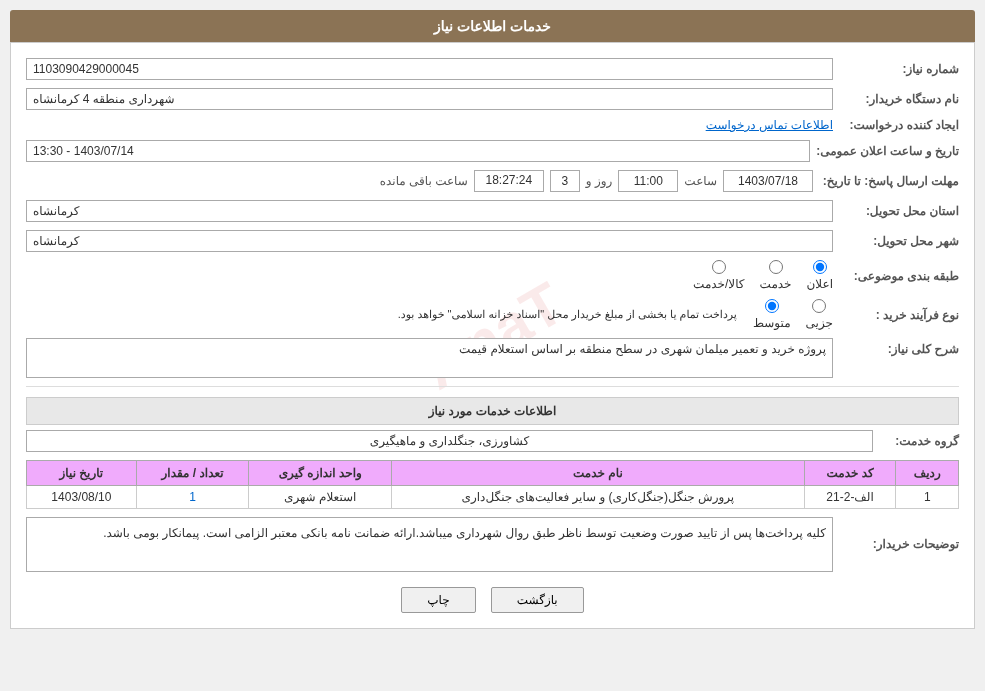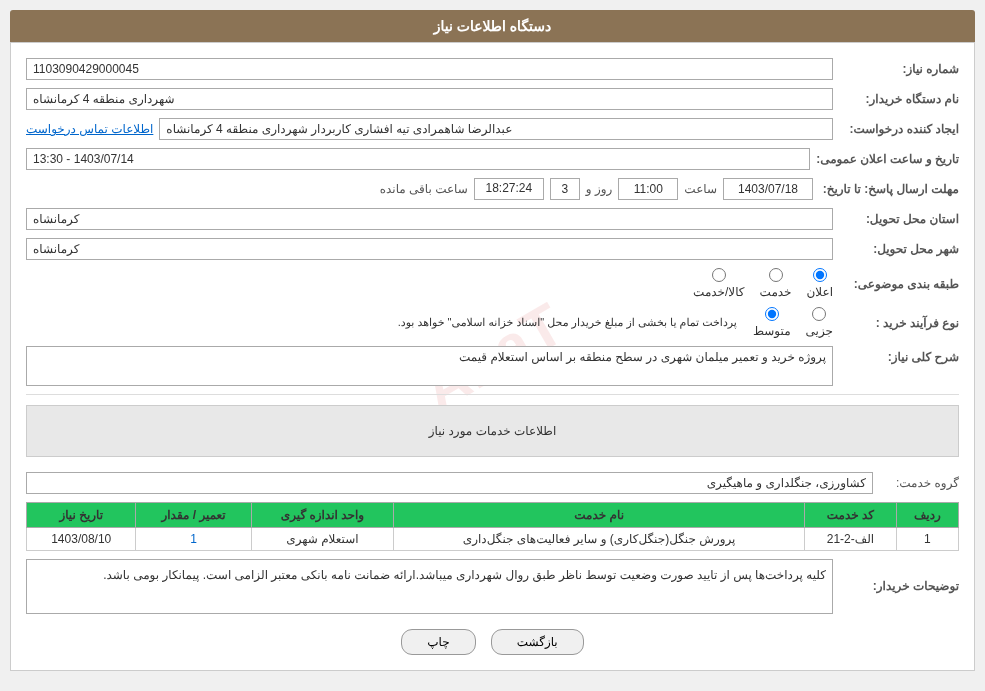--- a/index.html
+++ b/index.html
@@ -87,55 +87,55 @@
       gap: 3px;
       flex-direction: column;
     }
     .radio-input {
       width: 14px;
       height: 14px;
     }
     .section-header {
       background: #e8e8e8;
       border: 1px solid #ccc;
-      padding: 18px 10px;
-      font-weight: normal;
-      text-align: center;
-      margin: 10px 0 15px 0;
+      padding: 6px 10px;
+      font-weight: bold;
+      text-align: center;
+      margin: 10px 0 5px 0;
     }
     .service-row {
       display: flex;
       align-items: center;
       margin-bottom: 6px;
       gap: 6px;
     }
     .service-label {
-      font-weight: normal;
+      font-weight: bold;
       color: #555;
       min-width: 80px;
       text-align: right;
     }
     .service-value {
       border: 1px solid #aaa;
       background: white;
       padding: 3px 6px;
       flex: 1;
-      text-align: right;
+      text-align: center;
     }
     .table-wrapper {
       width: 100%;
       margin: 8px 0;
     }
     table {
       width: 100%;
       border-collapse: collapse;
       font-size: 12px;
     }
     table th {
-      background: #22c55e;
+      background: #f0abfc;
       border: 1px solid #aaa;
       padding: 5px 8px;
       text-align: center;
       font-weight: bold;
     }
     table td {
       border: 1px solid #ccc;
       padding: 4px 8px;
       text-align: center;
     }
@@ -156,21 +156,21 @@
       gap: 15px;
       margin-top: 15px;
     }
     .btn {
       padding: 5px 25px;
       border: 1px solid #999;
       background: #f0f0f0;
       cursor: pointer;
       font-size: 12px;
       font-family: Tahoma, Arial, sans-serif;
-      border-radius: 11px;
+      border-radius: 2px;
     }
     .watermark-area {
       position: relative;
     }
     .watermark {
       position: absolute;
       opacity: 0.08;
       font-size: 60px;
       color: #cc0000;
       font-weight: bold;
@@ -200,41 +200,40 @@
     .note-text {
       font-size: 11px;
       color: #333;
     }
   </style>
 </head>
 <body>
 
 <div class="container">
   <div class="header-bar">
-    <span>دستگاه اطلاعات نیاز</span>
+    <span>خدمات اطلاعات نیاز</span>
   </div>
 
   <div class="main-card watermark-area">
     <div class="watermark">AnaT</div>
 
     <div class="content-above-watermark">
 
       <div class="row">
         <span class="label">شماره نیاز:</span>
         <div class="value-box">1103090429000045</div>
       </div>
 
       <div class="row">
         <span class="label">نام دستگاه خریدار:</span>
         <div class="value-box">شهرداری منطقه 4 کرمانشاه</div>
       </div>
 
       <div class="row">
         <span class="label">ایجاد کننده درخواست:</span>
-        <div class="value-box" style="flex:2;">عبدالرضا شاهمرادی تیه افشاری کاربردار شهرداری منطقه 4 کرمانشاه</div>
         <span class="link-text">اطلاعات تماس درخواست</span>
       </div>
 
       <div class="row">
         <span class="label">تاریخ و ساعت اعلان عمومی:</span>
         <div class="value-box">1403/07/14 - 13:30</div>
       </div>
 
       <div class="row">
         <span class="label label-wide">مهلت ارسال پاسخ: تا تاریخ:</span>
@@ -307,21 +306,21 @@
       </div>
 
       <div class="table-wrapper">
         <table>
           <thead>
             <tr>
               <th>ردیف</th>
               <th>کد خدمت</th>
               <th>نام خدمت</th>
               <th>واحد اندازه گیری</th>
-              <th>تعمیر / مقدار</th>
+              <th>تعداد / مقدار</th>
               <th>تاریخ نیاز</th>
             </tr>
           </thead>
           <tbody>
             <tr>
               <td>1</td>
               <td>الف-2-21</td>
               <td>پرورش جنگل(جنگل‌کاری) و سایر فعالیت‌های جنگل‌داری</td>
               <td>استعلام شهری</td>
               <td class="td-blue">1</td>

